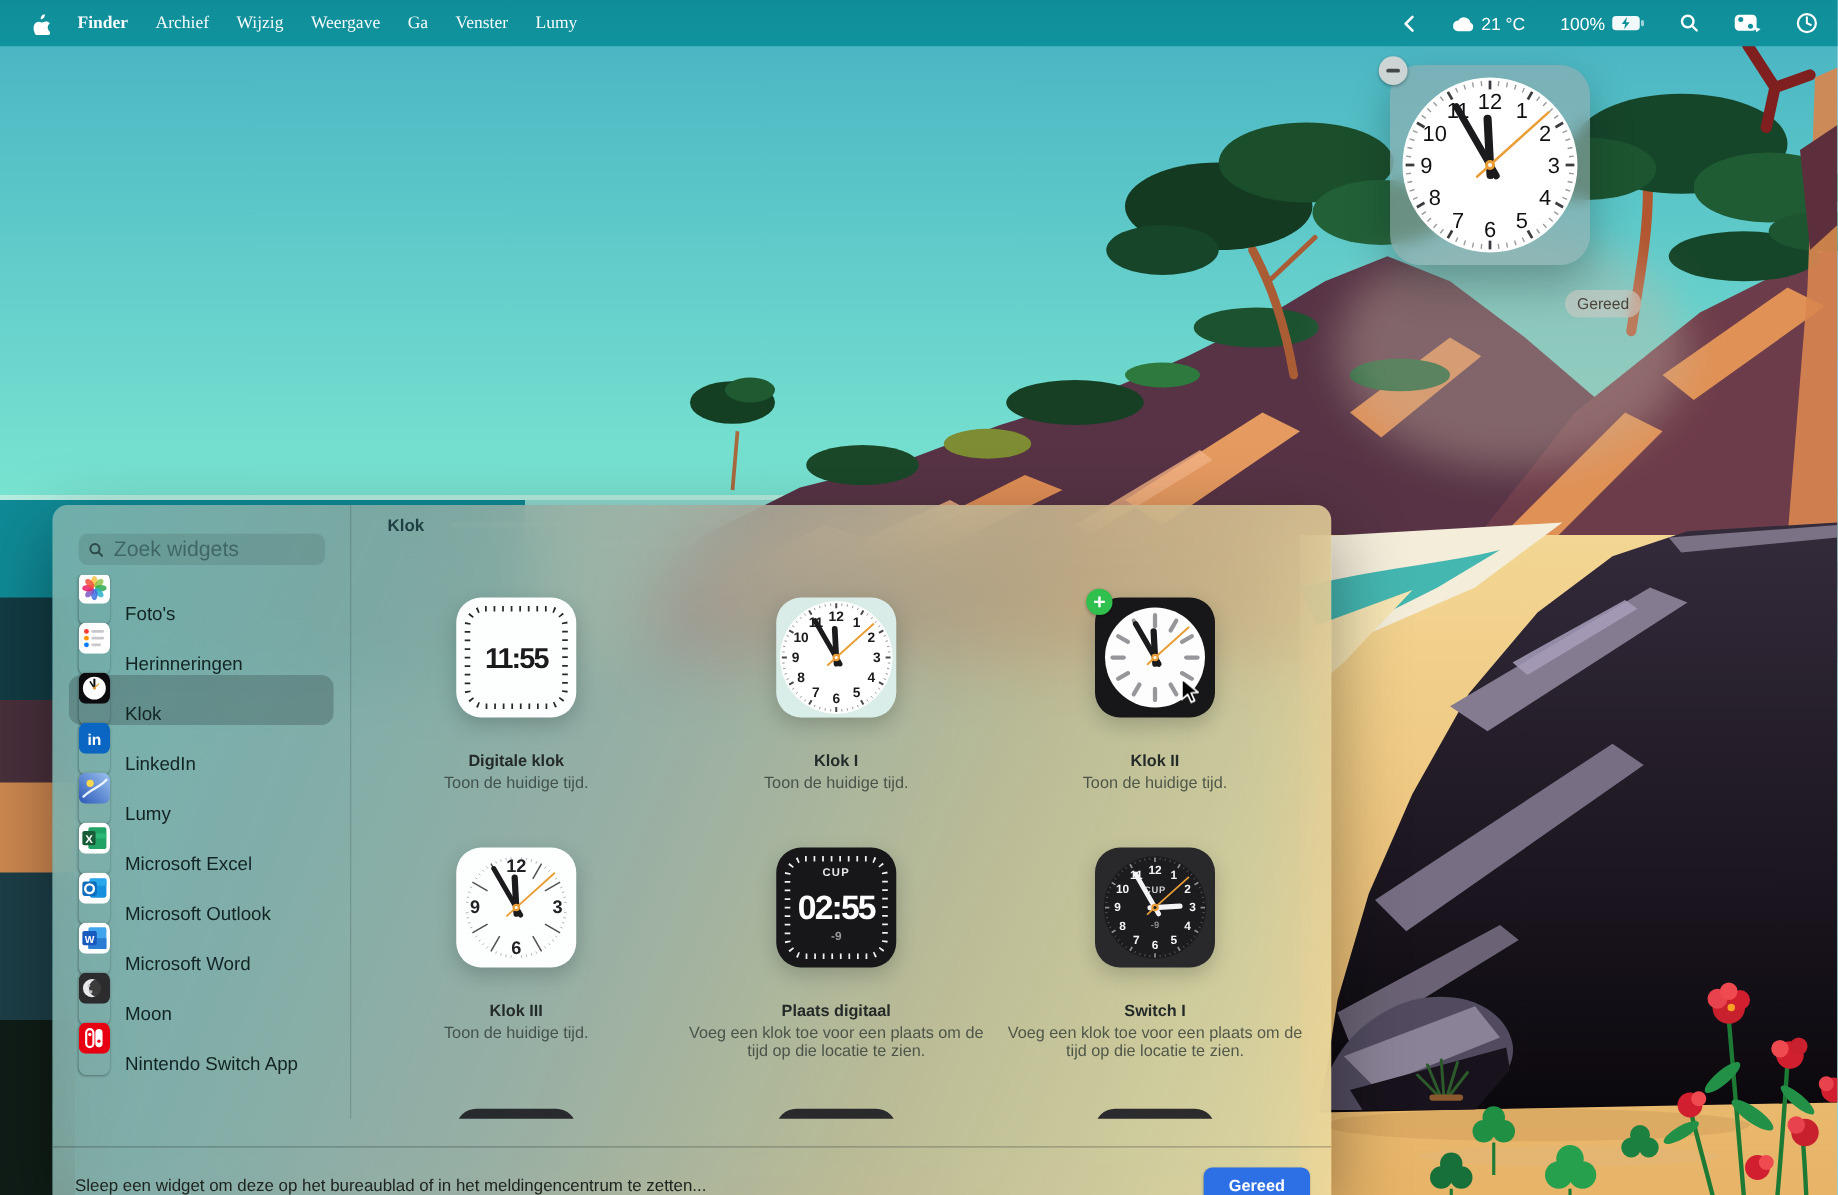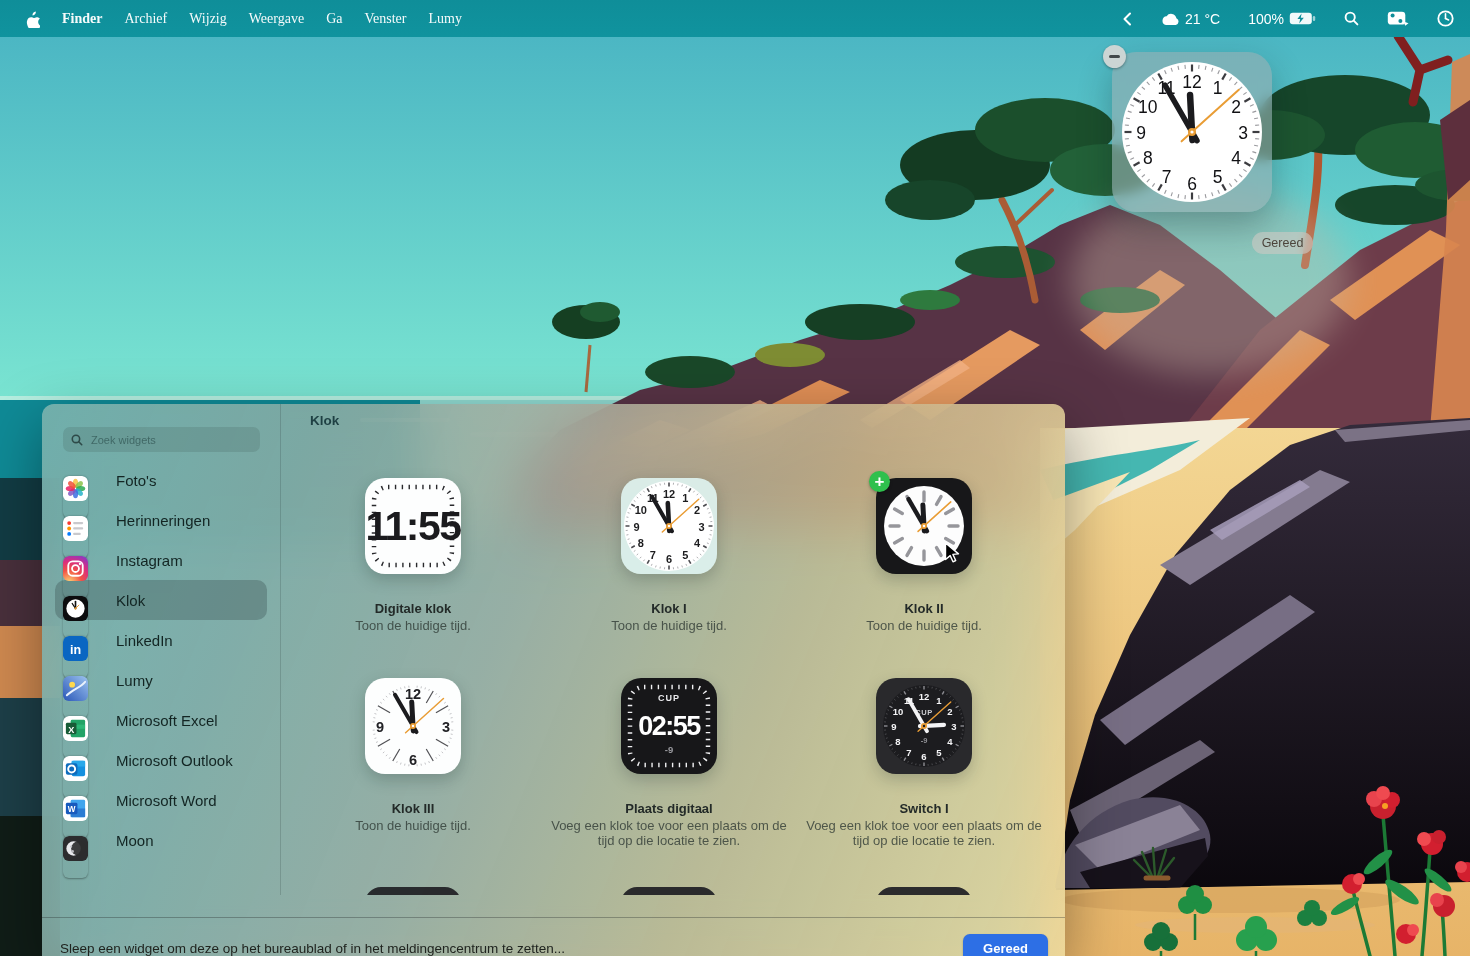--- a/index.html
+++ b/index.html
@@ -38,25 +38,25 @@
     background:linear-gradient(112deg,
       rgba(124,178,173,.90) 0%, rgba(140,171,163,.88) 22%, rgba(168,172,157,.86) 44%,
       rgba(205,186,142,.88) 68%, rgba(238,217,156,.92) 100%);
     backdrop-filter:blur(26px) saturate(1.35);
     box-shadow:0 20px 60px rgba(0,0,0,.38);}
   .panel .vdivider{position:absolute;left:238px;top:0;width:1px;height:491px;background:rgba(25,40,40,.18);}
 
   
   .search{position:absolute;left:21px;top:23px;width:197px;height:25px;border-radius:7px;
     background:rgba(70,95,92,.22);display:flex;align-items:center;padding:0 8px;box-sizing:border-box;gap:6px;}
-  .search input{flex:1;border:none;outline:none;background:transparent;font-size:11px;
+  .search input{flex:1;border:none;outline:none;background:transparent;font-size:17px;
     color:#15302e;font-family:"Liberation Sans",sans-serif;min-width:0;}
   .search input::placeholder{color:rgba(30,60,58,.55);}
   .sb-list{position:absolute;left:13px;top:56px;width:212px;height:435px;overflow:hidden;}
-  .sb-row{height:40px;border-radius:10px;display:flex;align-items:center;gap:28px;padding:0 8px;box-sizing:border-box;}
+  .sb-row{height:40px;border-radius:10px;display:flex;align-items:flex-end;gap:12px;padding:0 8px;box-sizing:border-box;}
   .sb-row.selected{background:rgba(62,88,88,.38);}
   .sb-icon{width:25px;height:42px;border-radius:6px;overflow:hidden;flex:0 0 25px;
     box-shadow:0 0.5px 2px rgba(0,0,0,.35);margin-top:34px;}
   .sb-icon svg{display:block;}
   .sb-label{font-size:15px;color:#132523;white-space:nowrap;}
 
   
   .section-title{position:absolute;left:268px;top:9px;font-size:13.5px;font-weight:700;color:rgba(25,58,62,.95);}
   .content-clip{position:absolute;left:239px;top:0;width:784px;height:491px;overflow:hidden;}
   .wcell{position:absolute;width:256px;text-align:center;}
@@ -67,21 +67,21 @@
   .wbox.black{background:#171719;}
   .wbox.darkgray{background:#29292c;}
   .wbox svg{position:absolute;inset:0;}
   .wname{margin-top:27px;font-size:13px;font-weight:700;color:#232a28;}
   .wdesc{margin:3px auto 0;width:240px;font-size:13px;line-height:14.5px;color:rgba(45,55,50,.78);}
   .badge{position:absolute;width:21px;height:21px;border-radius:50%;left:-7px;top:-7px;
     display:flex;align-items:center;justify-content:center;box-shadow:0 1px 3px rgba(0,0,0,.3);}
   .badge.plus{background:#2fc04d;color:#fff;font-size:17px;font-weight:700;line-height:1;}
   .dtime{position:absolute;inset:0;display:flex;align-items:center;justify-content:center;
     font-weight:700;letter-spacing:-1.5px;}
-  .dtime.white{color:#1b1b1e;font-size:41px;}
+  .dtime.white{color:#1b1b1e;font-size:23px;}
   .dcity{position:absolute;left:0;right:0;top:15px;text-align:center;font-size:9px;letter-spacing:1px;color:#e9e9ec;font-weight:700;}
   .dtime.black{color:#fff;font-size:27px;}
   .doffset{position:absolute;left:0;right:0;top:66px;text-align:center;font-size:9.5px;color:#98989d;font-weight:700;}
   .partial{position:absolute;width:96px;height:22px;border-radius:16px 16px 0 0;background:#232327;opacity:.95;}
 
   
   .footer{position:absolute;left:0;right:0;top:513px;height:61px;border-top:1px solid rgba(40,45,45,.35);
     display:flex;align-items:center;padding:0 17px 0 18px;box-sizing:border-box;}
   .hint{font-size:13.5px;color:#20241f;}
   .done-btn{margin-left:auto;width:85px;height:28px;border:none;border-radius:7px;background:#2d6fe5;
@@ -441,40 +441,20 @@
               <circle cx="6.4" cy="7.4" r="2" fill="#fa3b30"></circle>
               <rect x="10.5" y="6.2" width="10.5" height="2.3" rx="1.1" fill="#c9c9cd"></rect>
               <circle cx="6.4" cy="13" r="2" fill="#ff9500"></circle>
               <rect x="10.5" y="11.8" width="10.5" height="2.3" rx="1.1" fill="#c9c9cd"></rect>
               <circle cx="6.4" cy="18.6" r="2" fill="#007aff"></circle>
               <rect x="10.5" y="17.4" width="8" height="2.3" rx="1.1" fill="#c9c9cd"></rect>
             </svg>
           </span>
           <span class="sb-label">Herinneringen</span>
         </div>
-        <div class="sb-row">
-          <span class="sb-icon">
-            <svg xmlns="http://www.w3.org/2000/svg" width="25" height="25" viewBox="0 0 26 26">
-              <defs>
-                <radialGradient id="igg" cx="0.25" cy="1.05" r="1.4">
-                  <stop offset="0" stop-color="#fed373"></stop>
-                  <stop offset=".35" stop-color="#f15245"></stop>
-                  <stop offset=".6" stop-color="#d92e7f"></stop>
-                  <stop offset=".8" stop-color="#9b36b7"></stop>
-                  <stop offset="1" stop-color="#515bd4"></stop>
-                </radialGradient>
-              </defs>
-              <rect width="26" height="26" rx="6" fill="url(#igg)"></rect>
-              <rect x="5.5" y="5.5" width="15" height="15" rx="4.5" fill="none" stroke="#fff" stroke-width="1.9"></rect>
-              <circle cx="13" cy="13" r="3.6" fill="none" stroke="#fff" stroke-width="1.9"></circle>
-              <circle cx="17.6" cy="8.3" r="1.2" fill="#fff"></circle>
-            </svg>
-          </span>
-          <span class="sb-label">Instagram</span>
-        </div>
         <div class="sb-row selected">
           <span class="sb-icon">
             <svg xmlns="http://www.w3.org/2000/svg" width="25" height="25" viewBox="0 0 26 26">
               <rect width="26" height="26" rx="6" fill="#0c0c0e"></rect>
               <circle cx="13" cy="13" r="9.5" fill="#fff"></circle>
               <line x1="13" y1="13" x2="13" y2="5.8" stroke="#111" stroke-width="1.7" stroke-linecap="round"></line>
               <line x1="13" y1="13" x2="9.6" y2="7.8" stroke="#111" stroke-width="1.4" stroke-linecap="round"></line>
               <line x1="13" y1="13" x2="16.5" y2="9.5" stroke="#e99d35" stroke-width="1" stroke-linecap="round"></line>
               <circle cx="13" cy="13" r="1.2" fill="#e99d35"></circle>
             </svg>
@@ -546,20 +526,32 @@
           <span class="sb-icon">
             <svg xmlns="http://www.w3.org/2000/svg" width="25" height="25" viewBox="0 0 26 26">
               <rect width="26" height="26" rx="6" fill="#2c2c2e"></rect>
               <circle cx="11" cy="13" r="7.5" fill="#e9e9ec"></circle>
               <circle cx="16" cy="13" r="7.5" fill="#2c2c2e" opacity=".92"></circle>
               <circle cx="8.5" cy="11" r="1.1" fill="#bdbdc2"></circle>
               <circle cx="10" cy="16" r="1.4" fill="#bdbdc2"></circle>
             </svg>
           </span>
           <span class="sb-label">Moon</span>
+        </div>
+        <div class="sb-row">
+          <span class="sb-icon">
+            <svg xmlns="http://www.w3.org/2000/svg" width="25" height="25" viewBox="0 0 26 26">
+              <rect width="26" height="26" rx="6" fill="#e60012"></rect>
+              <rect x="6.2" y="5.5" width="6" height="15" rx="3" fill="none" stroke="#fff" stroke-width="1.8"></rect>
+              <circle cx="9.2" cy="10" r="1.4" fill="#fff"></circle>
+              <rect x="13.8" y="5.5" width="6" height="15" rx="3" fill="#fff"></rect>
+              <circle cx="16.8" cy="15.5" r="1.4" fill="#e60012"></circle>
+            </svg>
+          </span>
+          <span class="sb-label">Nintendo Switch App</span>
         </div>
       </div>
   <div class="vdivider"></div>
 
   <div class="content-clip">
     <div class="section-title" style="left:29px;">Klok</div>
 
     <div class="wcell" style="left:4px;top:74px;">
       <div class="wbox light">
             <svg viewBox="0 0 96 96">

